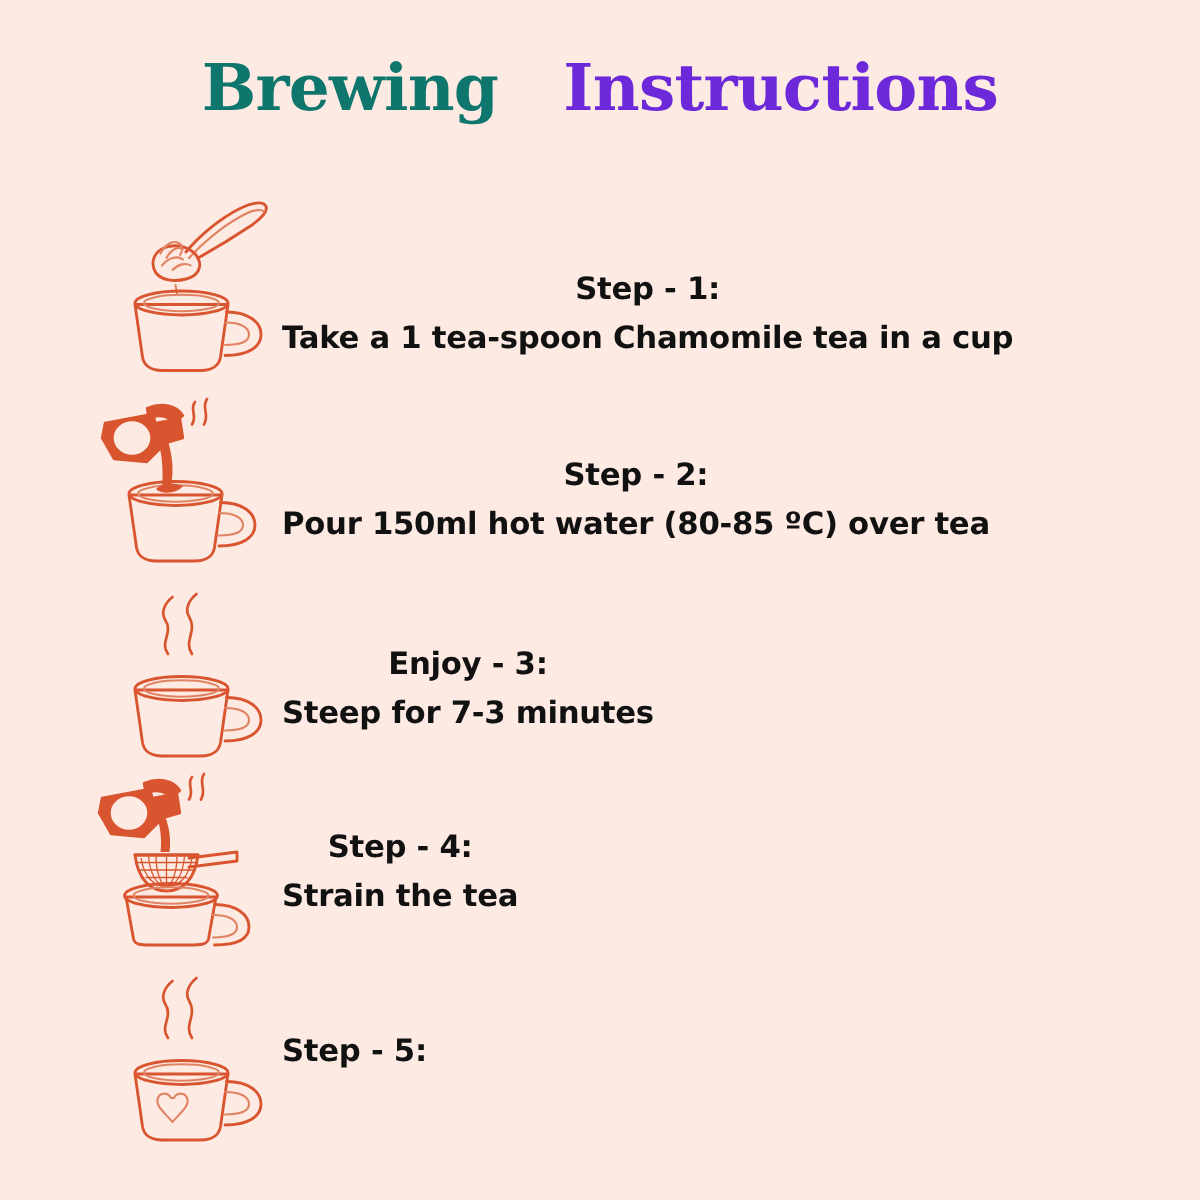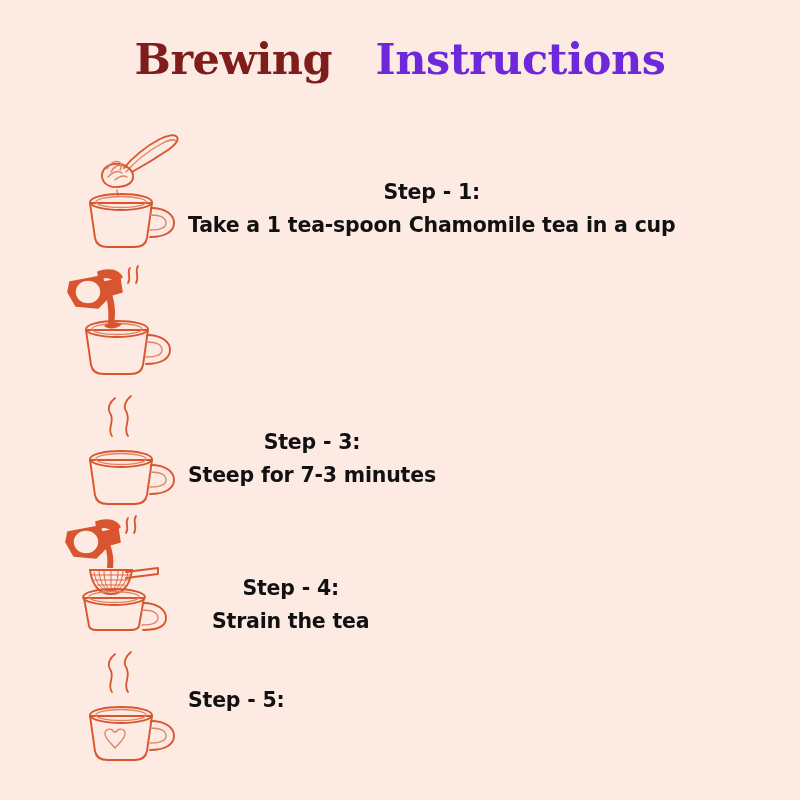--- a/index.html
+++ b/index.html
@@ -27,21 +27,21 @@
     top: 34px;
     left: 0;
     width: 800px;
     text-align: center;
     font-family: "DejaVu Serif", "Liberation Serif", serif;
     font-weight: bold;
     font-size: 43px;
     letter-spacing: -0.5px;
     white-space: nowrap;
   }
-  .title .word-dark  { color: #7f1d1d; }
+  .title .word-dark  { color: #0f766e; }
   .title .word-accent{ color: #6d28d9; }
 
   
   .steps {
     position: absolute;
     top: 118px;
     left: 0;
     width: 800px;
   }
   .step-row {
@@ -75,21 +75,21 @@
     letter-spacing: -0.2px;
     white-space: nowrap;
   }
   .step-label { display: block; text-align: center; }
   .step-desc  { display: block; text-align: center; }
 
   
   .row-1 .step-text { top: 58px; }
   .row-2 .step-text { top: 54px; }
   .row-3 .step-text { top: 52px; }
-  .row-4 .step-text { top: 70px; margin-left: 24px; }
+  .row-4 .step-text { top: 46px; }
   .row-5 .step-text { top: 54px; }
 
   .row-1 .step-icon { top: 2px;  left: 62px; }
   .row-2 .step-icon { top: 0px;  left: 46px; }
   .row-3 .step-icon { top: 6px;  left: 62px; }
   .row-4 .step-icon { top: 0px;  left: 46px; }
   .row-5 .step-icon { top: 6px;  left: 62px; }
 
   
   .ink      { fill: none; stroke: #D9552F; stroke-width: 1.9; stroke-linecap: round; stroke-linejoin: round; }
@@ -162,39 +162,43 @@
           <path class="ink" d="M40 84 L45 119 C46 125 51 128 58 128 L84 128 C91 128 96 125 97 119 L102 84 Z"></path>
           <ellipse class="ink" cx="71" cy="83" rx="31" ry="8"></ellipse>
           <ellipse class="ink-thin" cx="71" cy="83" rx="25" ry="5.5"></ellipse>
 
           <path class="ink-pour" d="M58 80 C62 76 70 75 76 78 C72 83 62 84 58 80 Z"></path>
 
           <path class="ink" d="M101 89 C116 89 124 96 124 104 C124 112 116 118 100 118"></path>
           <path class="ink-thin" d="M100 96 C110 96 116 99 116 104 C116 109 110 111 100 111"></path>
         </svg>
       </div>
+      <div class="step-text">
+        <span class="step-label">Step - 2:</span>
+        <span class="step-desc">Pour 150ml hot water (80-85 ºC) over tea</span>
+      </div>
     </div>
 
     <div class="step-row row-3">
       <div class="step-icon">
         <svg viewBox="0 0 130 128" xmlns="http://www.w3.org/2000/svg">
 
           <path class="ink-steam" d="M50 56 C44 48 54 42 48 33 C45 28 48 22 53 18"></path>
           <path class="ink-steam" d="M66 56 C60 47 70 41 64 31 C61 26 64 20 69 16"></path>
 
           <path class="ink" d="M28 80 L33 115 C34 121 39 124 46 124 L72 124 C79 124 84 121 85 115 L90 80 Z"></path>
           <ellipse class="ink" cx="59" cy="79" rx="31" ry="8"></ellipse>
           <ellipse class="ink-thin" cx="59" cy="79" rx="25" ry="5.5"></ellipse>
 
           <path class="ink" d="M89 85 C104 85 112 92 112 100 C112 108 104 114 88 114"></path>
           <path class="ink-thin" d="M88 92 C98 92 104 95 104 100 C104 105 98 107 88 107"></path>
         </svg>
       </div>
       <div class="step-text">
-        <span class="step-label">Step - 3:</span>
+        <span class="step-label">Enjoy - 3:</span>
         <span class="step-desc">Steep for 7-3 minutes</span>
       </div>
     </div>
 
     <div class="step-row row-4">
         <div class="step-icon">
         <svg viewBox="0 0 130 128" xmlns="http://www.w3.org/2000/svg">
 
           <path class="ink-fill" d="M22 30 L54 24 L60 46 L50 56 L28 54 L20 40 Z"></path>
           <ellipse cx="40" cy="40" rx="13" ry="12" fill="#FDEAE2" stroke="#D9552F" stroke-width="1.6"></ellipse>

